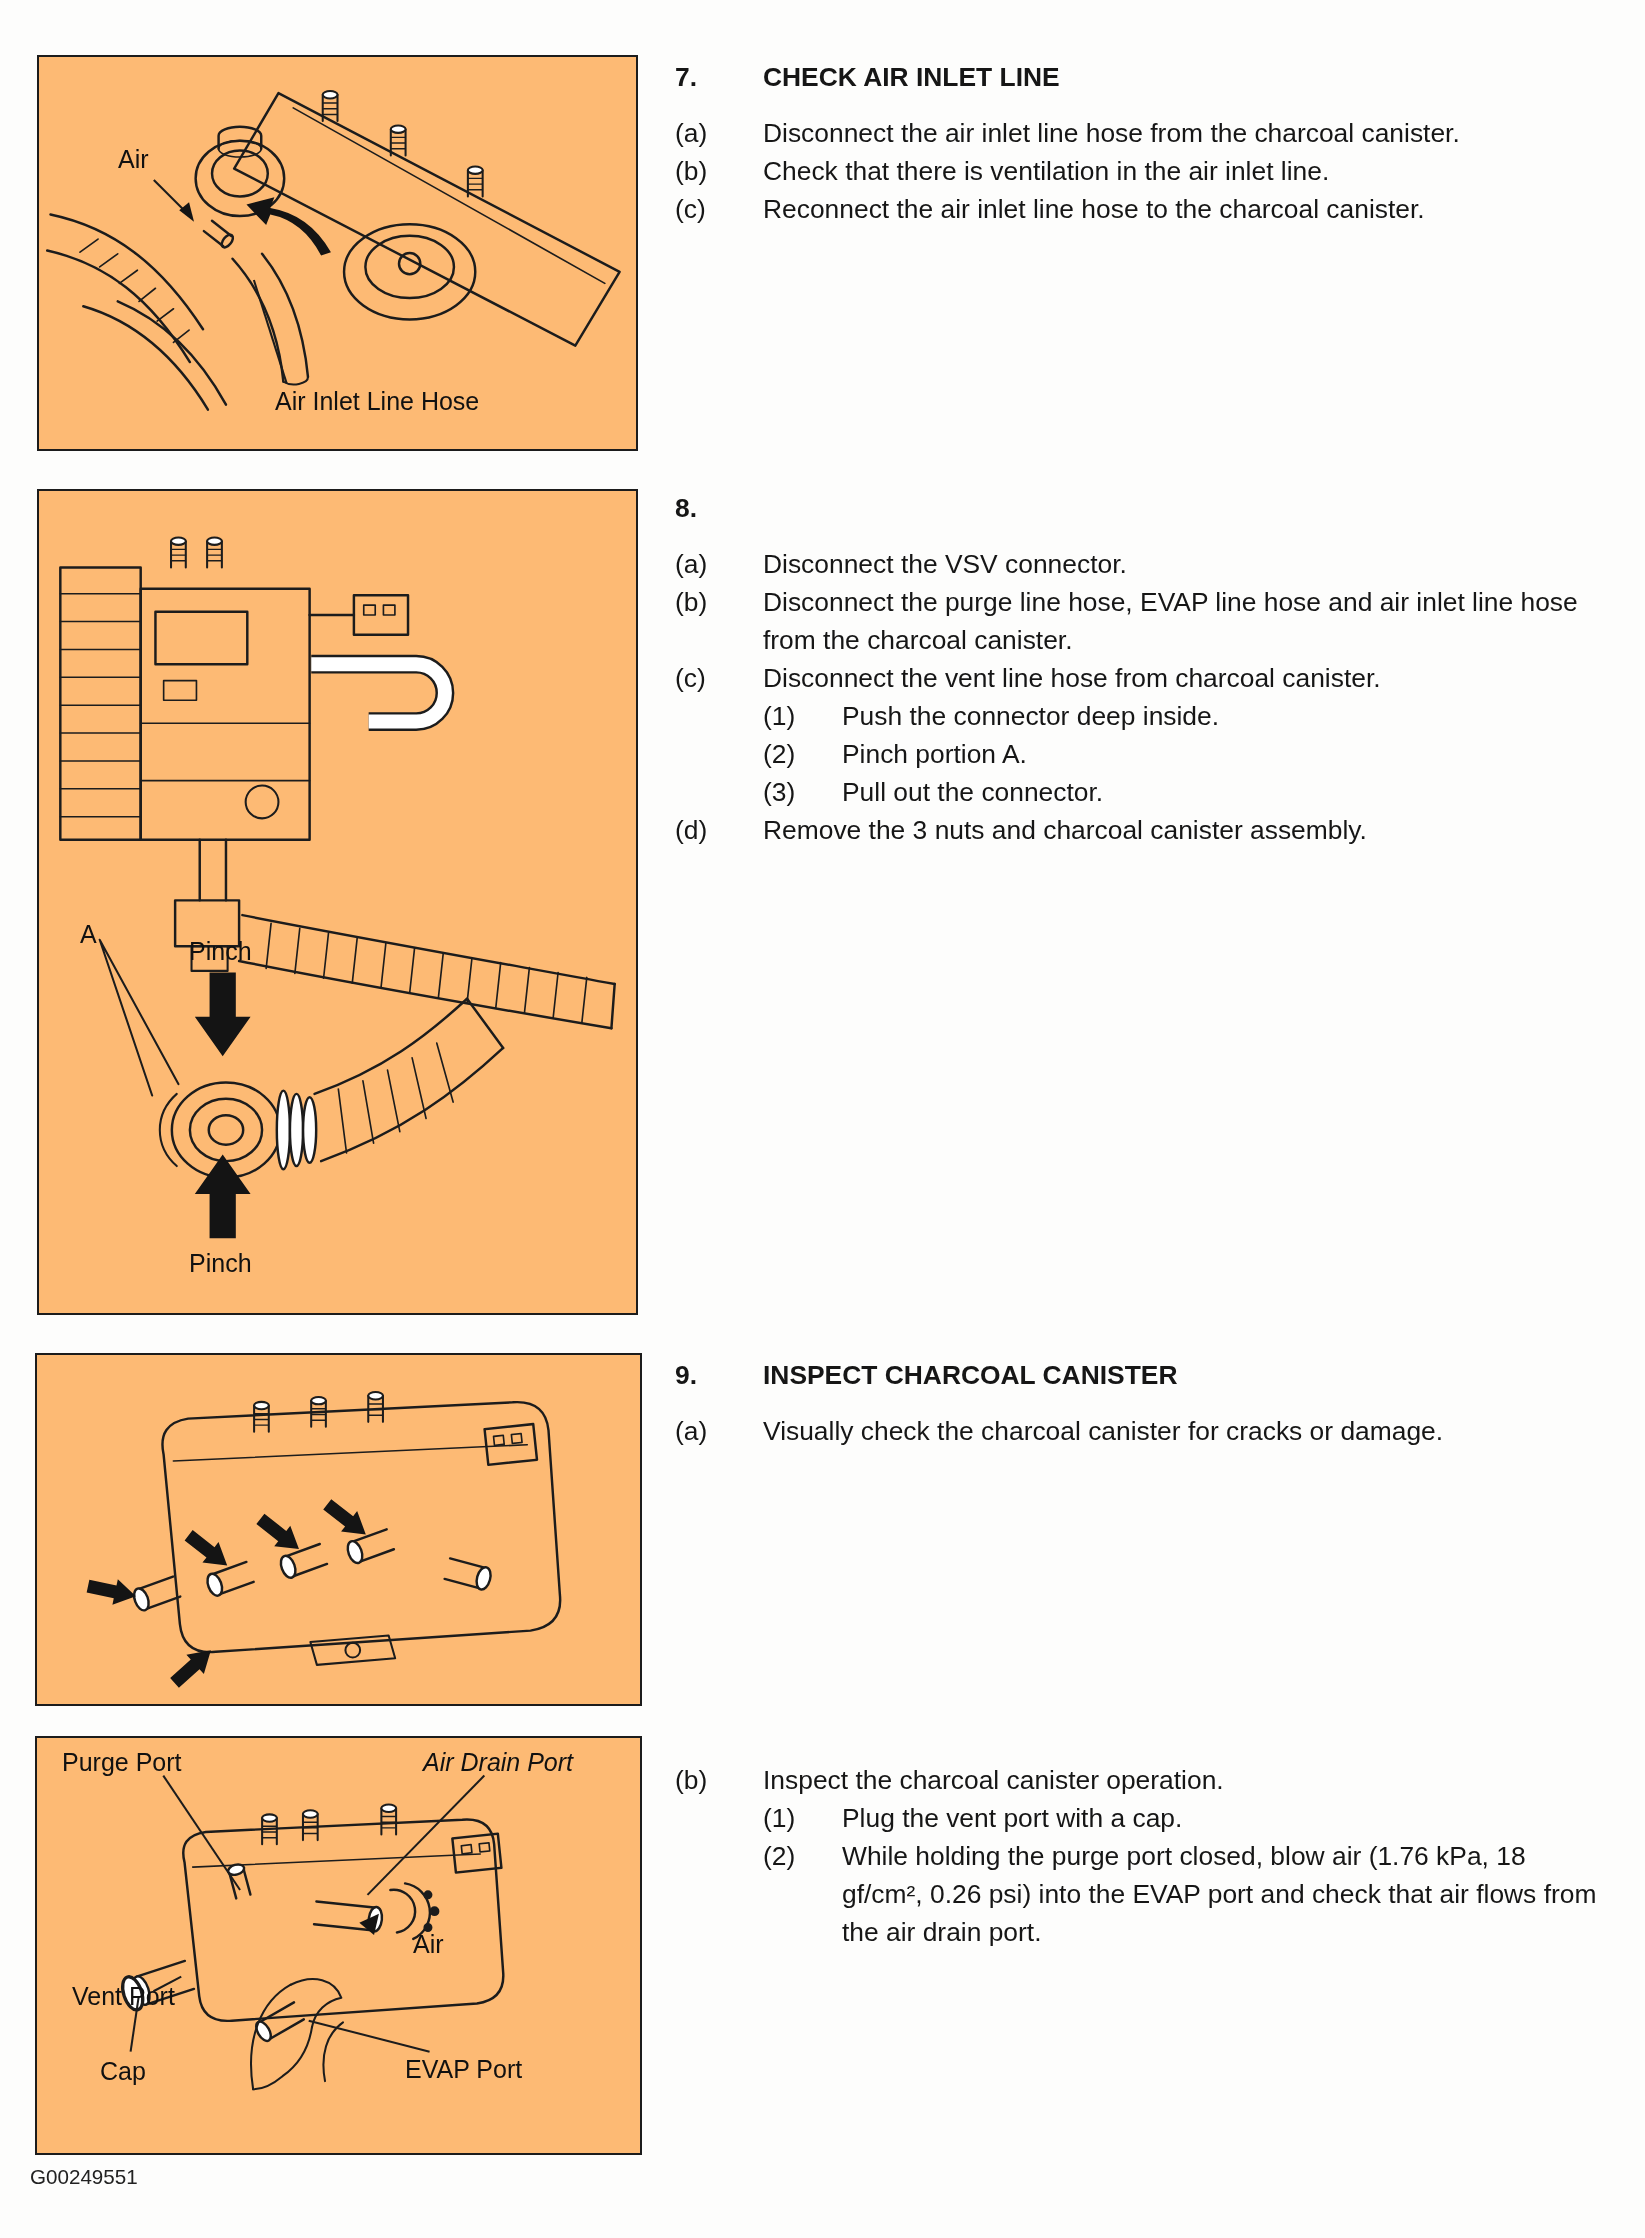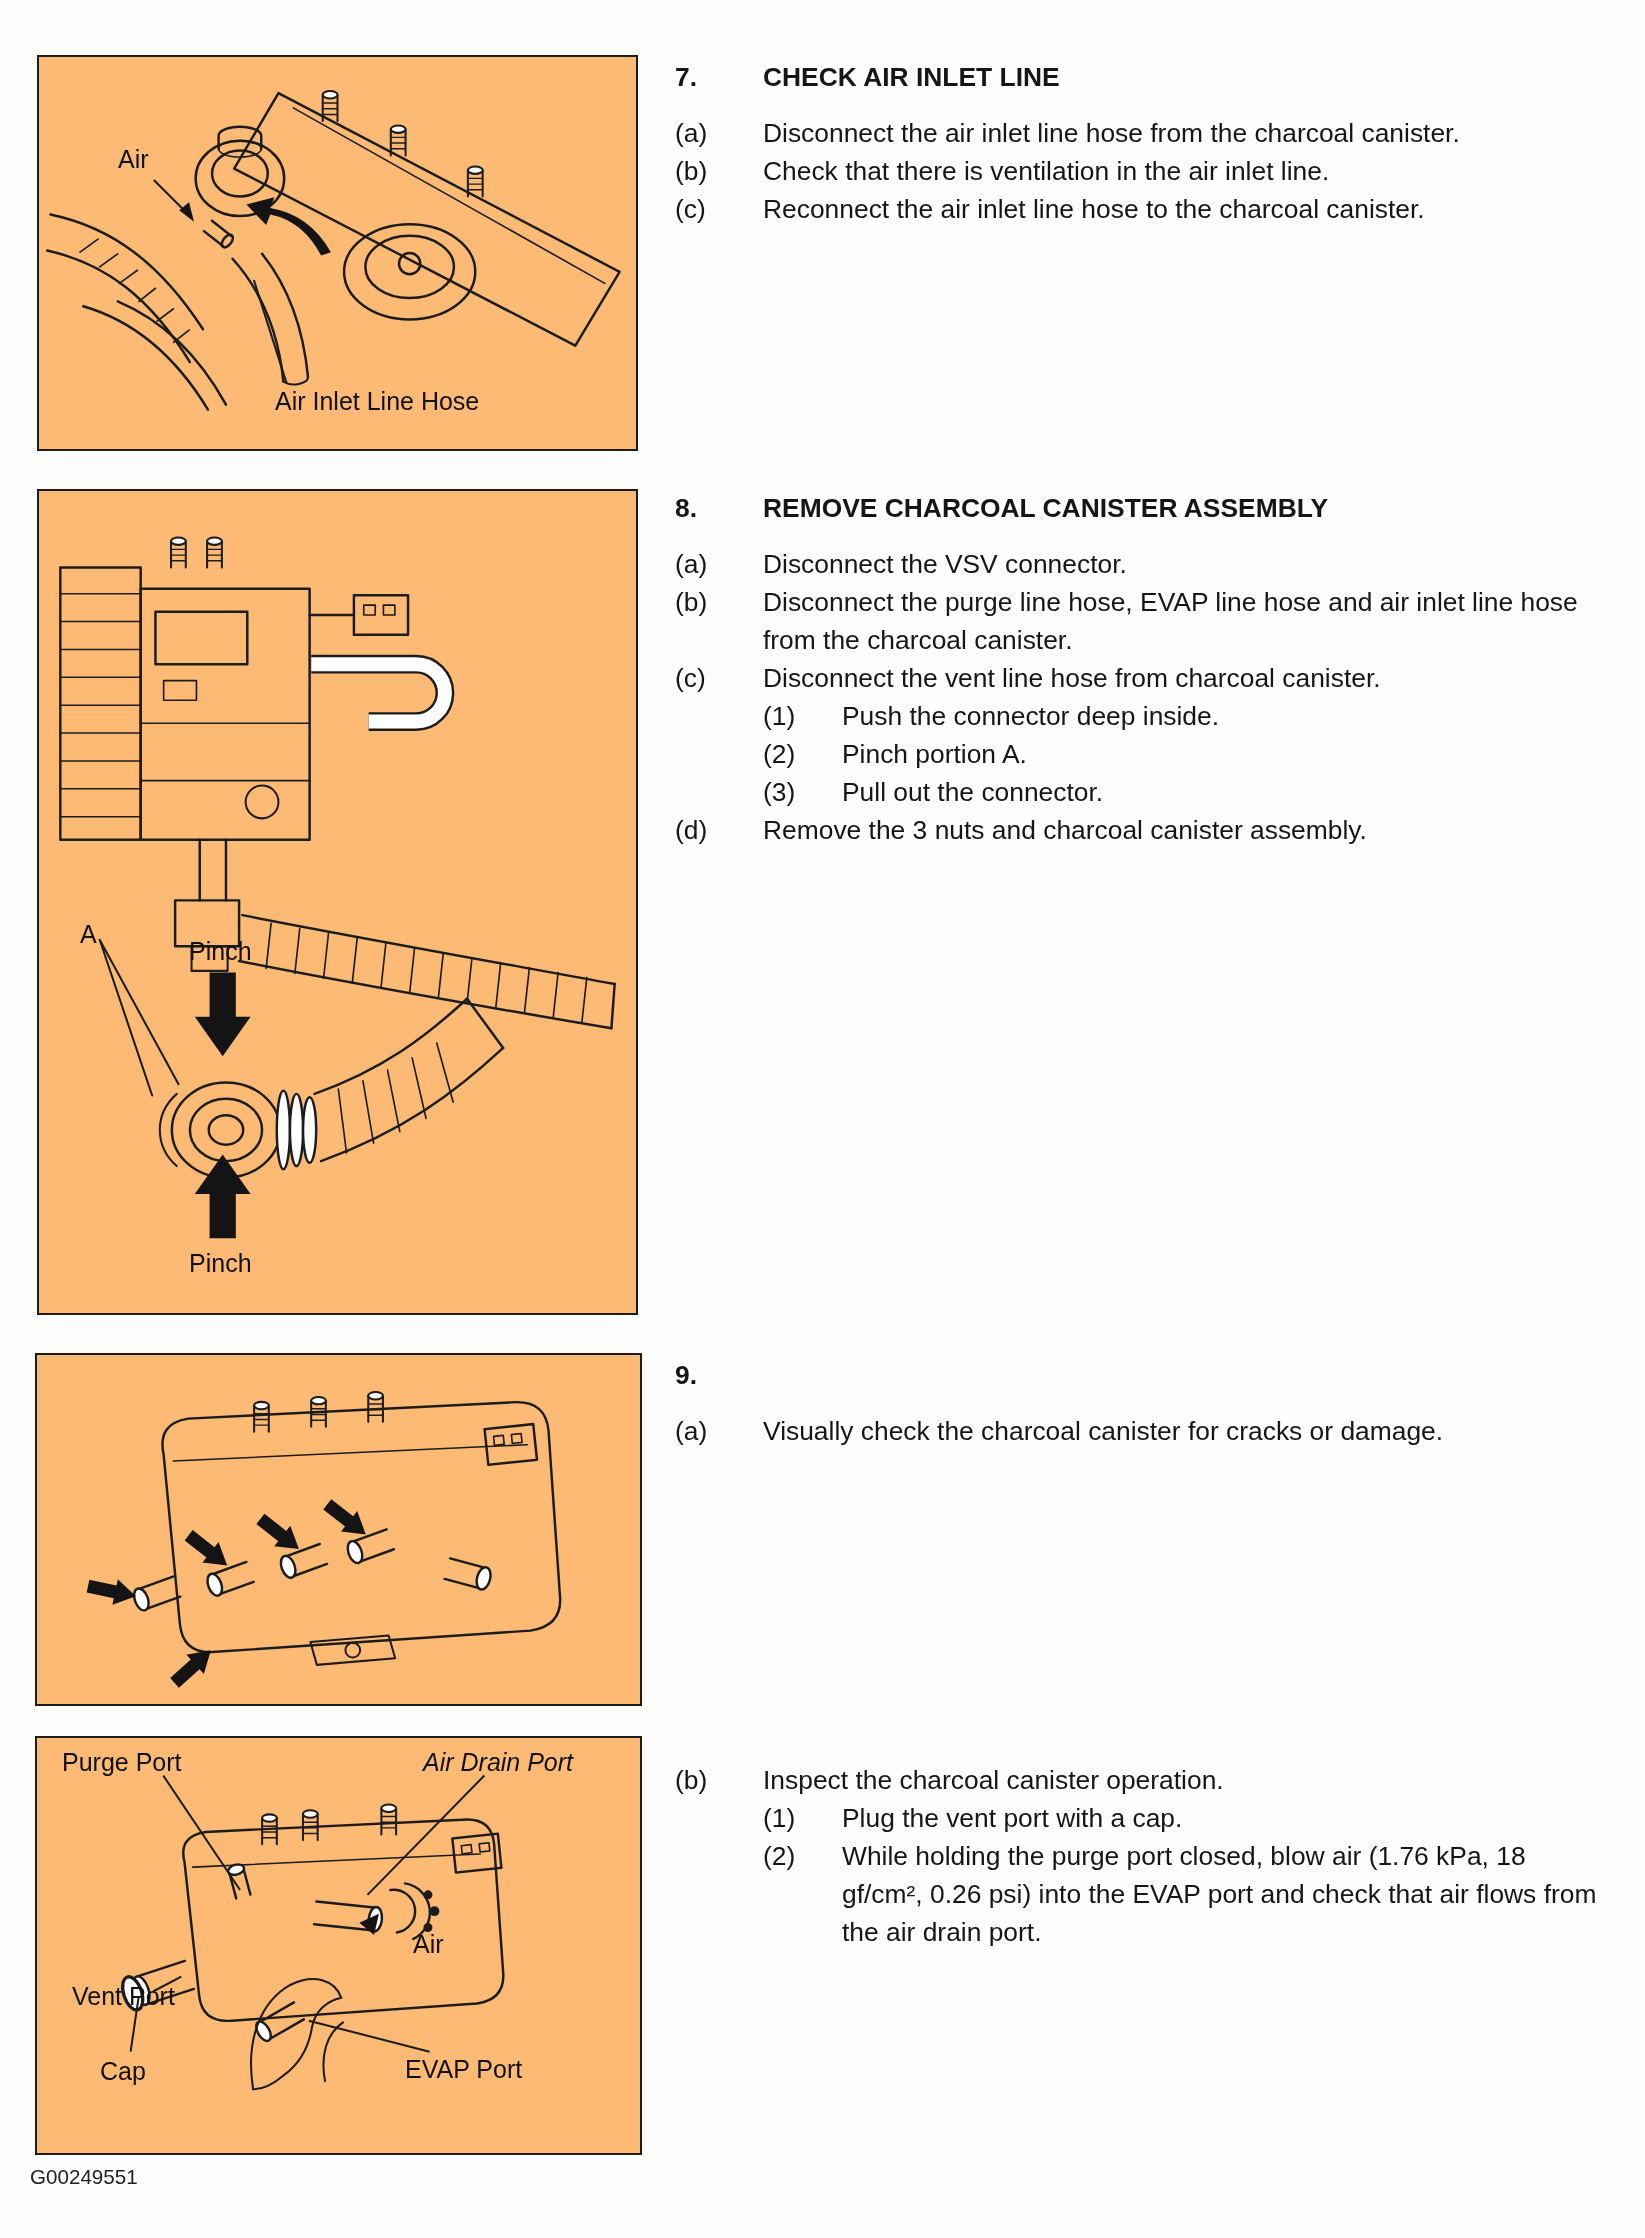--- a/index.html
+++ b/index.html
@@ -323,21 +323,20 @@
       <div class="step">
         <span class="step-label">(c)</span>
         <span class="step-text">Reconnect the air inlet line hose to the charcoal canister.</span>
       </div>
     </div>
   </div>
 
   <div class="section s8">
     <div class="sec-head">
       <span class="sec-num">8.</span>
-      <span class="sec-title">REMOVE CHARCOAL CANISTER ASSEMBLY</span>
     </div>
     <div class="steps">
       <div class="step">
         <span class="step-label">(a)</span>
         <span class="step-text">Disconnect the VSV connector.</span>
       </div>
       <div class="step">
         <span class="step-label">(b)</span>
         <span class="step-text">Disconnect the purge line hose, EVAP line hose and air inlet line hose from the charcoal canister.</span>
       </div>
@@ -360,20 +359,21 @@
       <div class="step">
         <span class="step-label">(d)</span>
         <span class="step-text">Remove the 3 nuts and charcoal canister assembly.</span>
       </div>
     </div>
   </div>
 
   <div class="section s9">
     <div class="sec-head">
       <span class="sec-num">9.</span>
+      <span class="sec-title">INSPECT CHARCOAL CANISTER</span>
     </div>
     <div class="steps">
       <div class="step">
         <span class="step-label">(a)</span>
         <span class="step-text">Visually check the charcoal canister for cracks or damage.</span>
       </div>
     </div>
   </div>
 
   <div class="section s9b">

